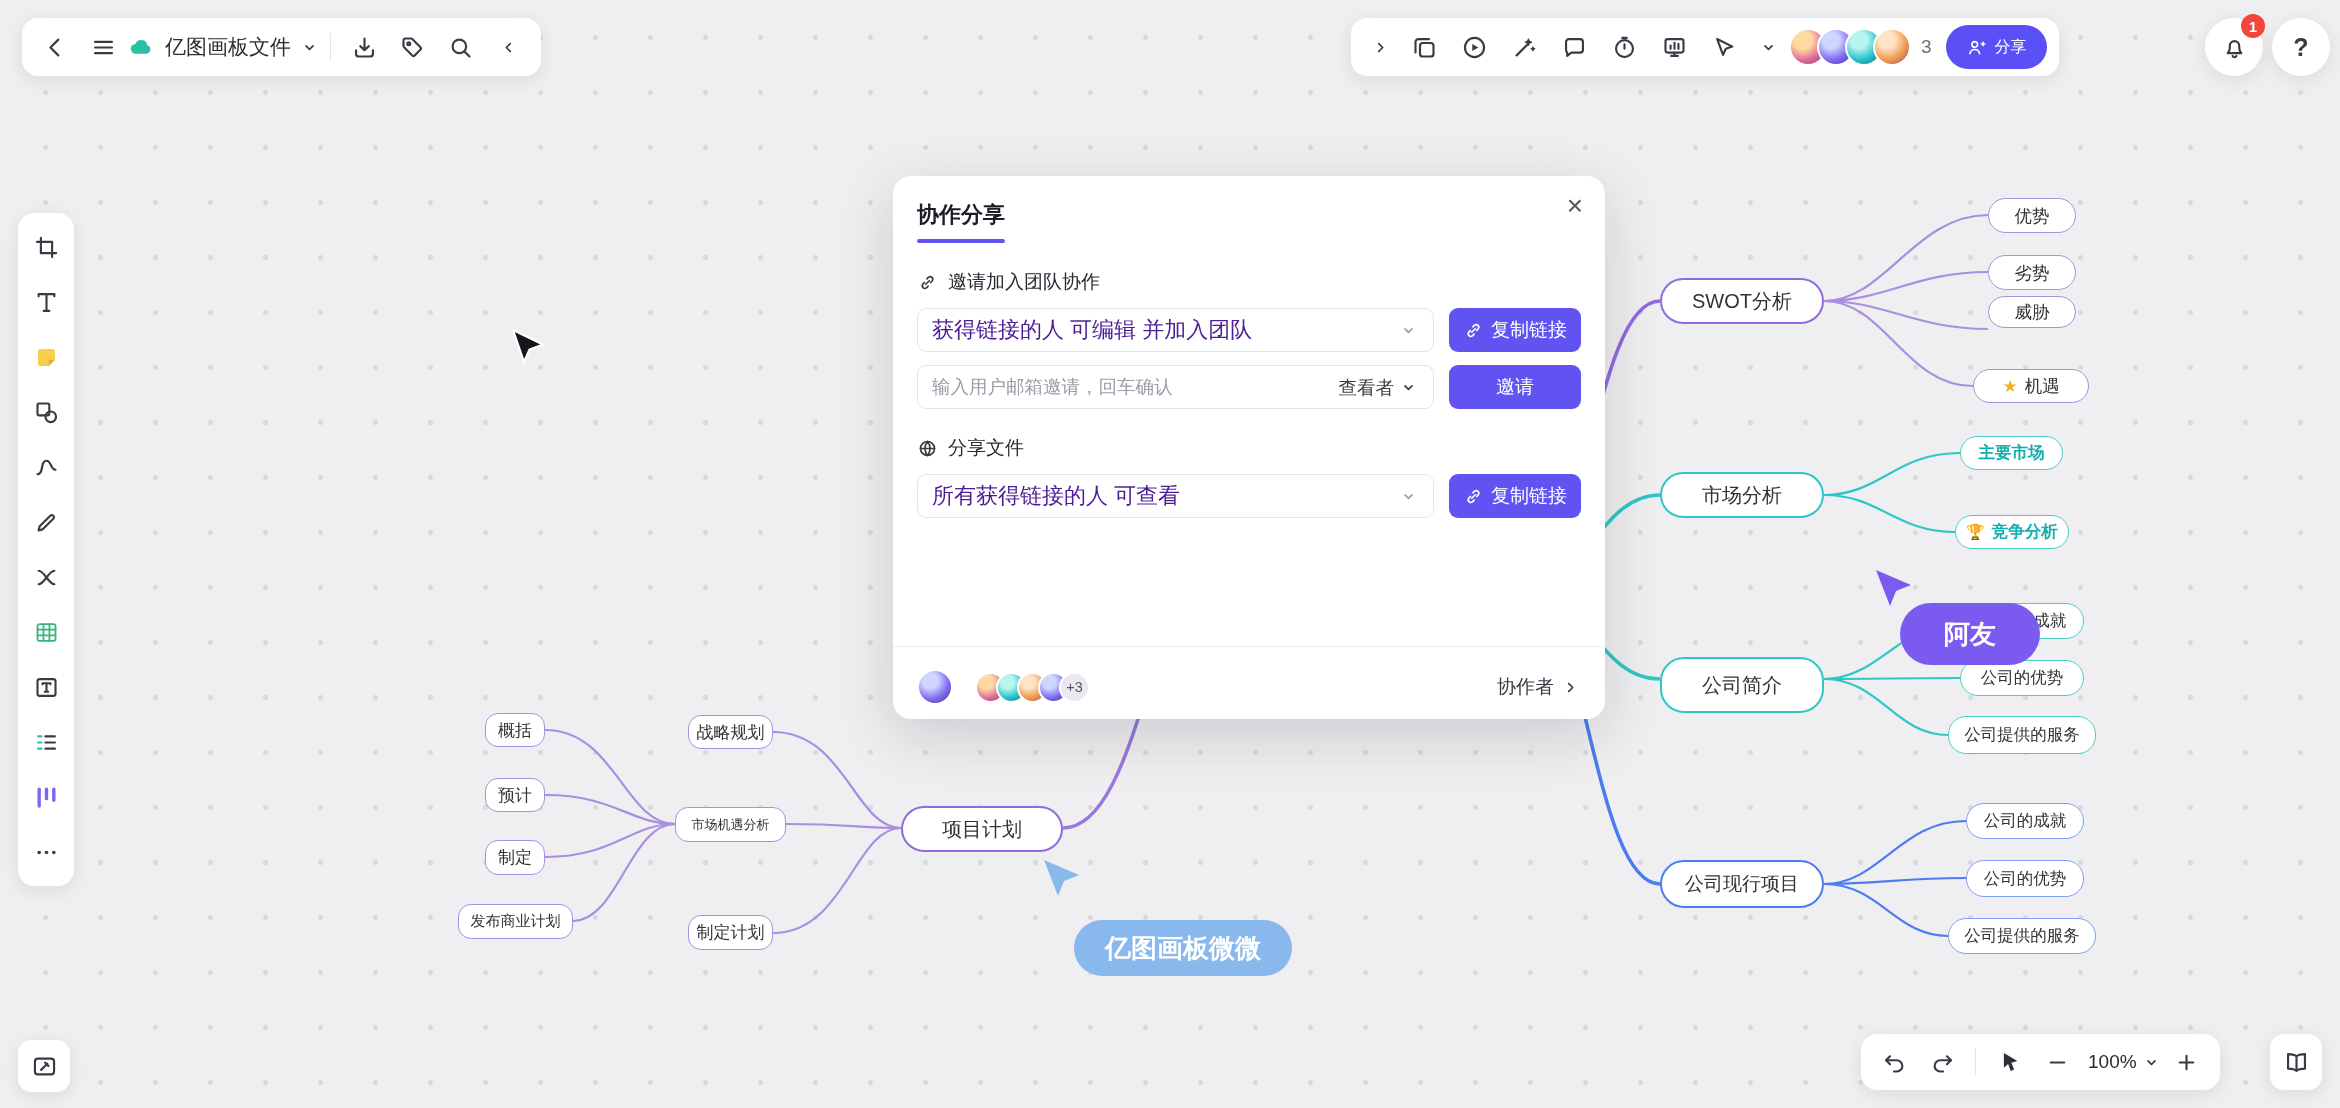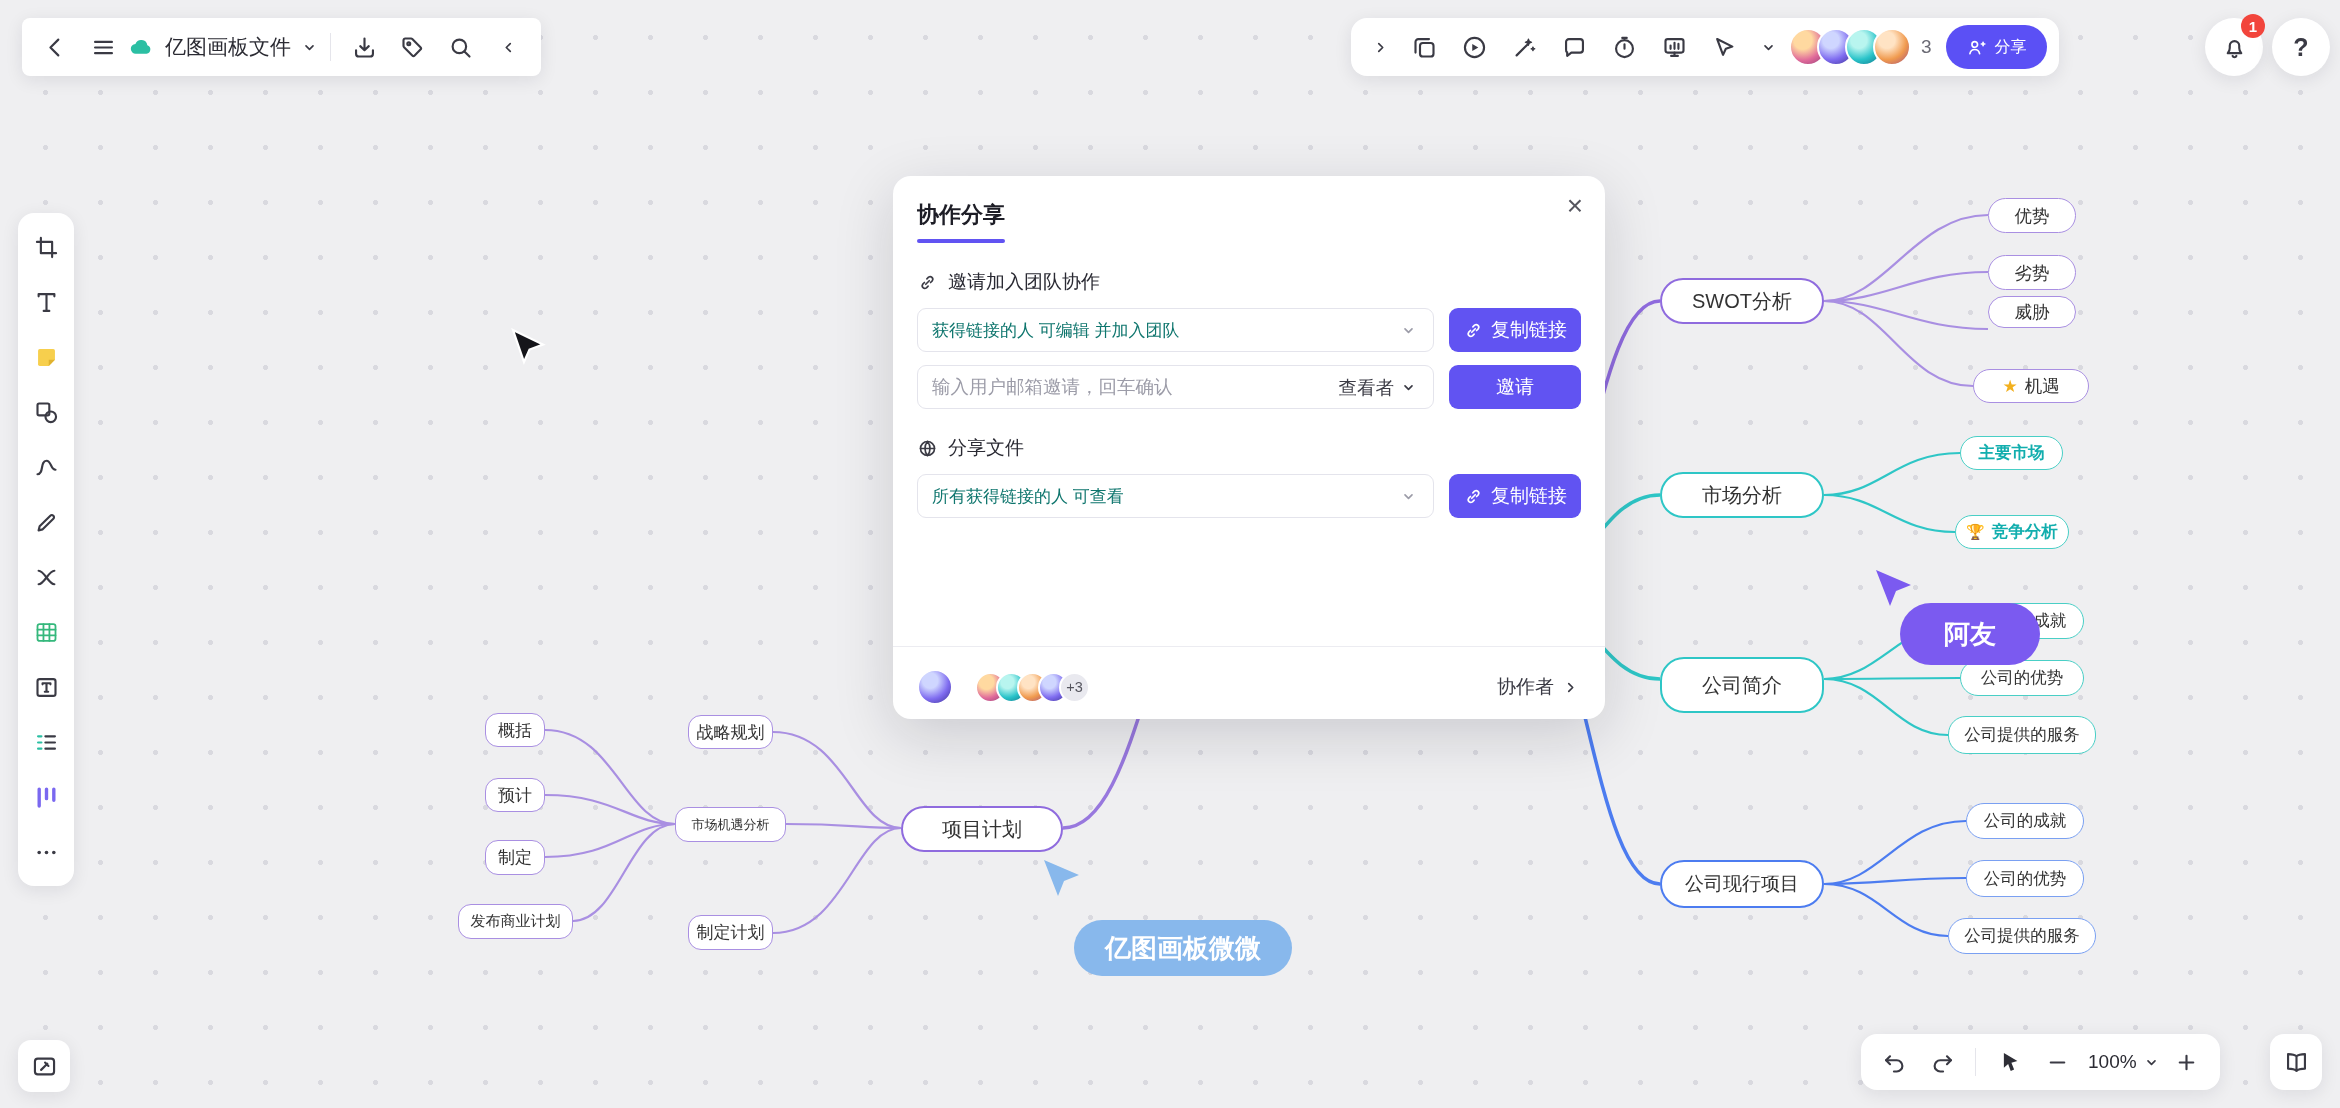--- a/index.html
+++ b/index.html
@@ -15,21 +15,21 @@
   }
   .panel { position: absolute; background: #fff; box-shadow: 0 4px 18px rgba(25,25,45,.09); }
   .row { display: flex; align-items: center; }
   .ibtn { display: flex; align-items: center; justify-content: center; width: 46px; height: 46px; border-radius: 12px; cursor: pointer; flex: 0 0 auto; }
   svg.ic { width: 27px; height: 27px; fill: none; stroke: #3A3A44; stroke-width: 1.9; stroke-linecap: round; stroke-linejoin: round; }
   svg.ic.sm { width: 21px; height: 21px; }
   svg.ic.w { stroke: #fff; }
   .vdiv { width: 1px; height: 28px; background: #E5E5EB; margin: 0 8px; flex: 0 0 auto; }
 
   
-  #tl-bar { left: 22px; top: 18px; height: 58px; border-radius: 8px; padding: 0 10px; display: flex; align-items: center; gap: 2px; z-index: 20; }
+  #tl-bar { left: 22px; top: 18px; height: 58px; border-radius: 16px; padding: 0 10px; display: flex; align-items: center; gap: 2px; z-index: 20; }
   #doc-title { font-size: 21px; font-weight: 500; color: #2b2b33; margin: 0 6px 0 8px; white-space: nowrap; }
 
   
   #tr-bar { left: 1351px; top: 18px; height: 58px; border-radius: 16px; padding: 0 12px; display: flex; align-items: center; gap: 4px; z-index: 20; }
   .avatar { width: 38px; height: 38px; border-radius: 50%; border: 2.5px solid #fff; flex: 0 0 auto; }
   .av1 { background: radial-gradient(circle at 35% 30%, #ffd9a0 28%, #e06a9a 62%, #8e3a76); }
   .av2 { background: radial-gradient(circle at 35% 30%, #cfd6ff 25%, #7f6cf0 60%, #3a2f8f); }
   .av3 { background: radial-gradient(circle at 35% 30%, #b8f5ef 25%, #29c3c9 60%, #0f6f84); }
   .av4 { background: radial-gradient(circle at 35% 30%, #ffe3c4 25%, #f09a4e 60%, #a14b7c); }
   .stack > .avatar { margin-left: -10px; }
@@ -71,21 +71,21 @@
   .cur-arrow { position: absolute; z-index: 6; }
 
   
   #modal { left: 893px; top: 176px; width: 712px; height: 543px; border-radius: 18px; z-index: 10; box-shadow: 0 16px 60px rgba(20,20,40,.16); padding: 24px; }
   #modal-title { font-size: 22px; font-weight: 600; color: #1d1d26; }
   #modal-underline { width: 88px; height: 4px; background: #6153F2; border-radius: 2px; margin-top: 9px; }
   #modal-close { position: absolute; right: 22px; top: 16px; font-size: 28px; color: #55555e; cursor: pointer; line-height: 1; }
   .sec-head { display: flex; align-items: center; gap: 10px; font-size: 19px; font-weight: 500; color: #2a2a33; margin-top: 26px; }
   .field-row { display: flex; align-items: center; gap: 15px; margin-top: 13px; }
   .field { width: 521px; height: 44px; border: 1.5px solid #E4E4EC; border-radius: 9px; display: flex; align-items: center; padding: 0 14px; background: #fff; }
-  .field .val { font-size: 17px; color: #0f766e; flex: 1; }
+  .field .val { font-size: 22px; color: #4c1d95; flex: 1; }
   .field input { border: none; outline: none; font-size: 18.5px; color: #3c3c46; flex: 1; font-family: inherit; background: transparent; }
   .field input::placeholder { color: #9C9CA8; }
   .role { display: flex; align-items: center; gap: 4px; font-size: 18.5px; color: #3c3c46; cursor: pointer; flex: 0 0 auto; }
   .pbtn { width: 132px; height: 44px; border-radius: 9px; background: #6153F2; color: #fff; font-size: 19px; display: flex; align-items: center; justify-content: center; gap: 7px; cursor: pointer; flex: 0 0 auto; }
   #modal-div { position: absolute; left: 0; right: 0; top: 470px; height: 1px; background: #ECECF1; }
   #modal-footer { position: absolute; left: 24px; right: 24px; top: 488px; height: 46px; display: flex; align-items: center; }
   #modal-footer .avatar { width: 36px; height: 36px; }
   #modal-footer .stack .avatar { width: 31px; height: 31px; }
   #extra-count { width: 31px; height: 31px; border-radius: 50%; background: #E9E9EF; border: 2.5px solid #fff; margin-left: -10px; display: flex; align-items: center; justify-content: center; font-size: 14.5px; color: #55555e; }
   #collaborators { margin-left: auto; display: flex; align-items: center; gap: 6px; font-size: 19px; color: #3a3a44; cursor: pointer; }

